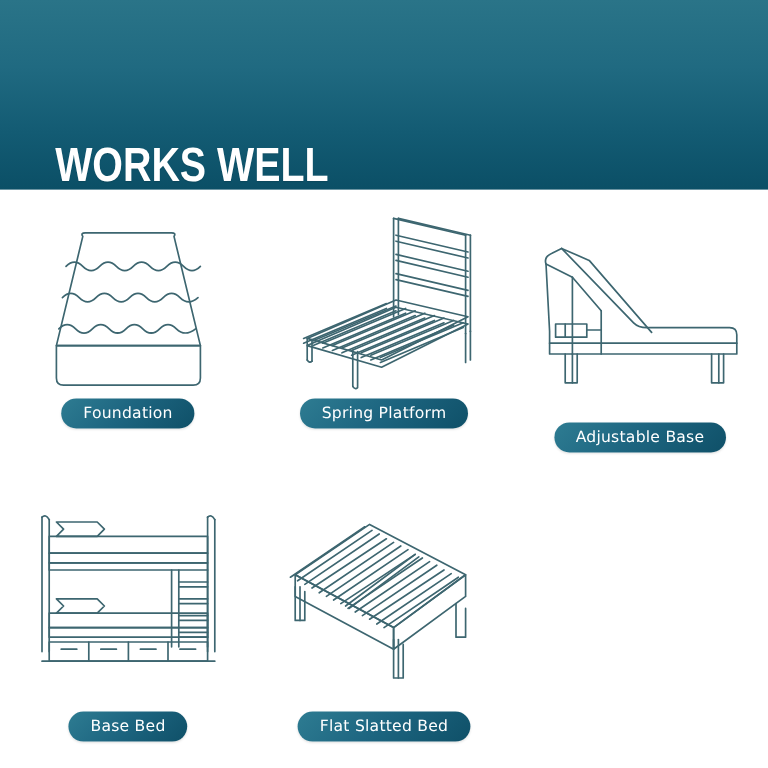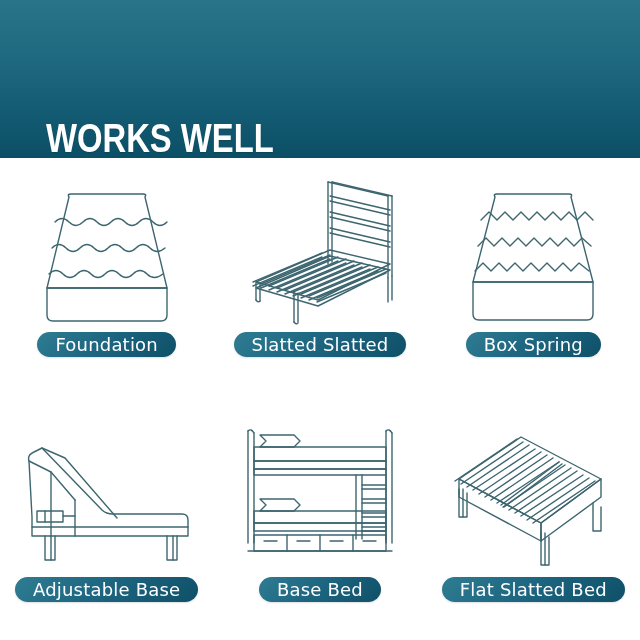--- a/index.html
+++ b/index.html
@@ -74,28 +74,28 @@
   .cell.row2 .art { margin-top: 18px; }
 
   
   .pill {
     margin-top: 4px;
     height: 25px;
     border-radius: 13px;
     background: linear-gradient(135deg, #2e7c92 0%, #1d6580 48%, #0f5068 100%);
     color: #ffffff;
     font-family: "DejaVu Sans", sans-serif;
-    font-size: 18px;
+    font-size: 13px;
     line-height: 25px;
     padding: 0 18px;
     white-space: nowrap;
     box-shadow: 0 1px 2px rgba(0,0,0,0.13);
     letter-spacing: 0.2px;
   }
-  .cell.row2 .pill { margin-top: 2px; }
+  .cell.row2 .pill { margin-top: 18px; }
 </style>
 </head>
 <body>
 
 <div id="page">
 
   <div id="header">
     <div id="header-title">
       <span class="title-line">WORKS WELL</span>
       
@@ -160,35 +160,23 @@
           <path d="M36 112 L36 130"></path>
             <path d="M40 113 L40 131"></path>
           <path d="M36 130 q2 3 4 1"></path>
           <path d="M74 122 L74 152"></path>
             <path d="M78 123 L78 152"></path>
           <path d="M74 152 q2 3 4 1"></path>
           <path d="M168 108 L168 132"></path>
             <path d="M172 106 L172 130"></path>
         </g>
       </svg>
-      <div class="pill">Slatted Slatted</div>
-    </div>
-
-    <div class="cell row1">
-      <svg class="art" viewBox="0 0 200 158">
-        <g fill="none" stroke="#3d6670" stroke-width="1.4" stroke-linejoin="round" stroke-linecap="round">
-          <path d="M62 27 Q60 24 64 24 L136 24 Q140 24 138 27 L160 112 L40 112 Z"></path>
-          <path d="M40 112 L160 112 L160 144 Q160 150 154 150 L46 150 Q40 150 40 144 Z"></path>
-          <path d="M48 50 l8 -8 l8 8 l8 -8 l8 8 l8 -8 l8 8 l8 -8 l8 8 l8 -8 l8 8 l8 -8 l8 8 l8 -8 l8 8"></path>
-          <path d="M45 76 l8 -8 l8 8 l8 -8 l8 8 l8 -8 l8 8 l8 -8 l8 8 l8 -8 l8 8 l8 -8 l8 8 l8 -8 l9 8"></path>
-          <path d="M42 101 l8 -8 l8 8 l8 -8 l8 8 l8 -8 l8 8 l8 -8 l8 8 l8 -8 l8 8 l8 -8 l8 8 l8 -8 l10 8"></path>
-        </g>
-      </svg>
-      <div class="pill">Box Spring</div>
-    </div>
+      <div class="pill">Spring Platform</div>
+    </div>
+
 
     <div class="cell row2">
       <svg class="art" viewBox="0 0 200 158">
         <g fill="none" stroke="#3d6670" stroke-width="1.4" stroke-linejoin="round" stroke-linecap="round">
 
           <path d="M22 44 Q20 38 27 35 L35 31 L95 93 Q99 97 106 97 L175 97 Q181 97 181 103 L181 119 L25 119 L25 100 Z"></path>
 
           <path d="M35 31 L58 41 L110 101"></path>
           <path d="M22 44 L44 55 L68 83"></path>
 

